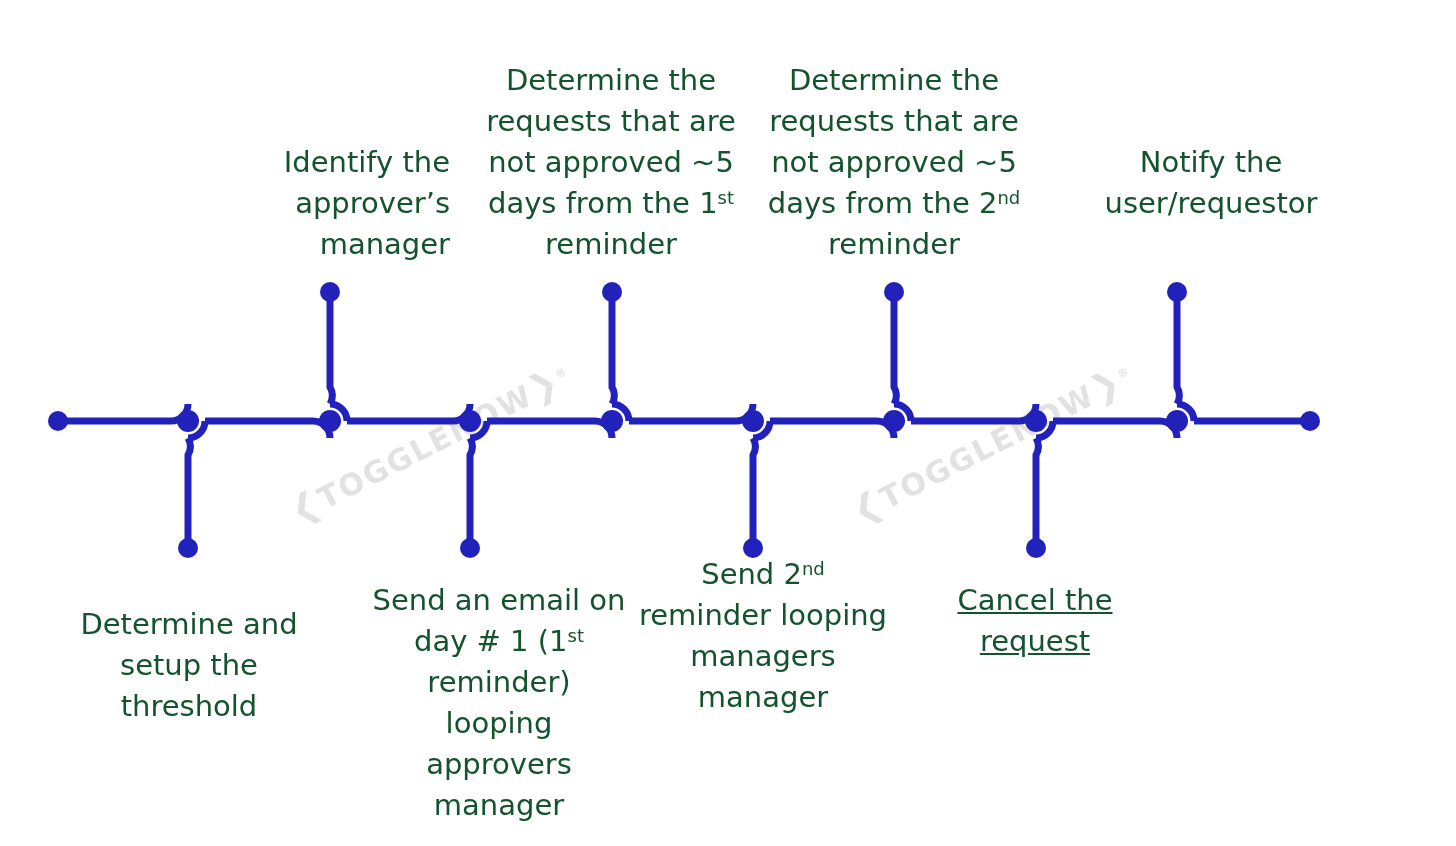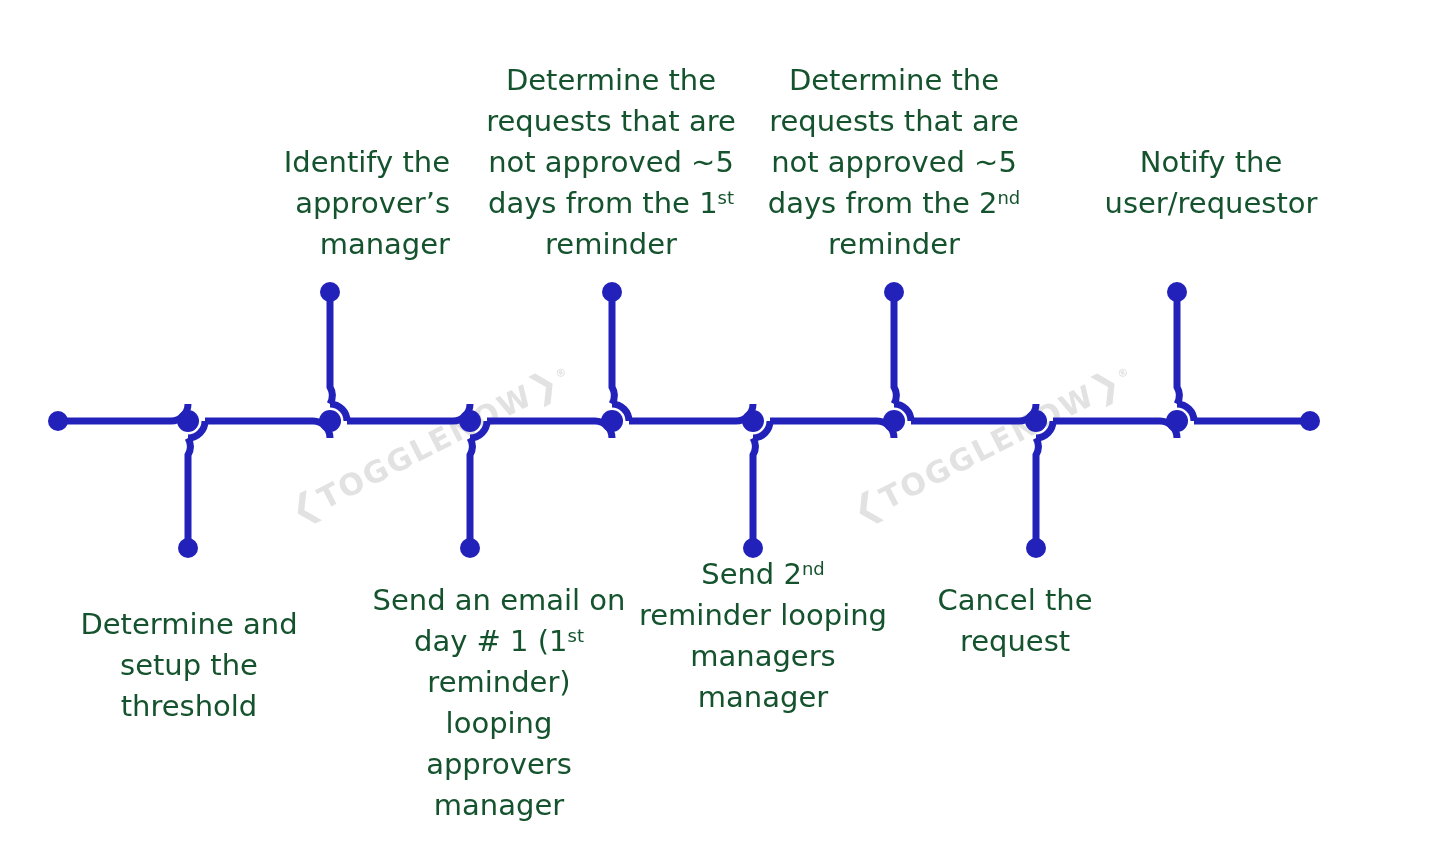--- a/index.html
+++ b/index.html
@@ -136,16 +136,16 @@
   <div id="labels-top">
       <div class="label label-top" style="left: 205px; top: 142px; width: 245px; text-align: right;">Identify the<br>approver’s<br>manager</div>
       <div class="label label-top" style="left: 472px; top: 60px; width: 278px;">Determine the<br>requests that are<br>not approved ~5<br>days from the 1<sup>st</sup><br>reminder</div>
       <div class="label label-top" style="left: 755px; top: 60px; width: 278px;">Determine the<br>requests that are<br>not approved ~5<br>days from the 2<sup>nd</sup><br>reminder</div>
       <div class="label label-top" style="left: 1082px; top: 142px; width: 258px;">Notify the<br>user/requestor</div>
     </div>
   <div id="labels-bottom">
       <div class="label label-bottom" style="left: 50px; top: 604px; width: 278px;">Determine and<br>setup the<br>threshold</div>
       <div class="label label-bottom" style="left: 340px; top: 580px; width: 262px; margin-left: 28px;">Send an email on<br>day # 1 (1<sup>st</sup><br>reminder)<br>looping<br>approvers<br>manager</div>
       <div class="label label-bottom" style="left: 632px; top: 554px; width: 262px;">Send 2<sup>nd</sup><br>reminder looping<br>managers<br>manager</div>
-      <div class="label label-bottom" style="left: 900px; top: 580px; width: 230px;">Cancel the<br>request</div>
+      <div class="label label-bottom" style="left: 920px; top: 580px; width: 230px; text-decoration: underline;">Cancel the<br>request</div>
     </div>
 
 </div>
 
 </body></html>

